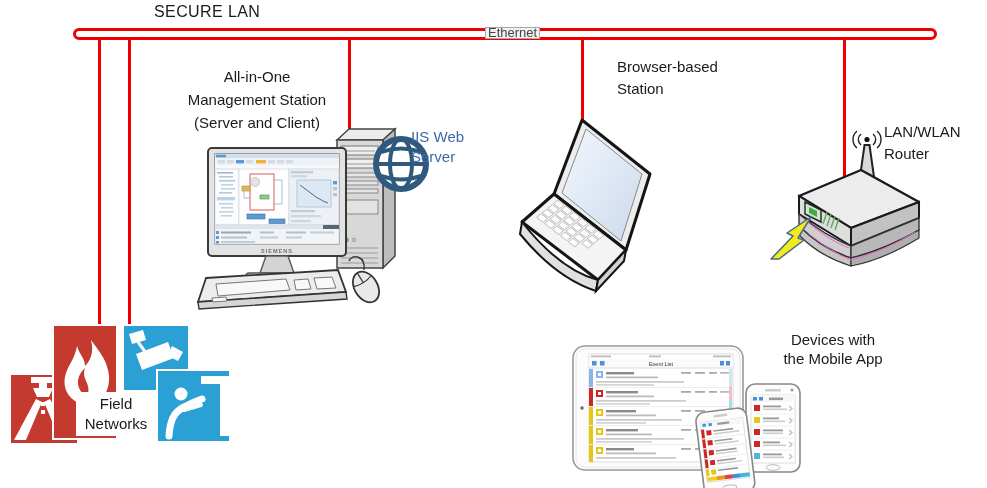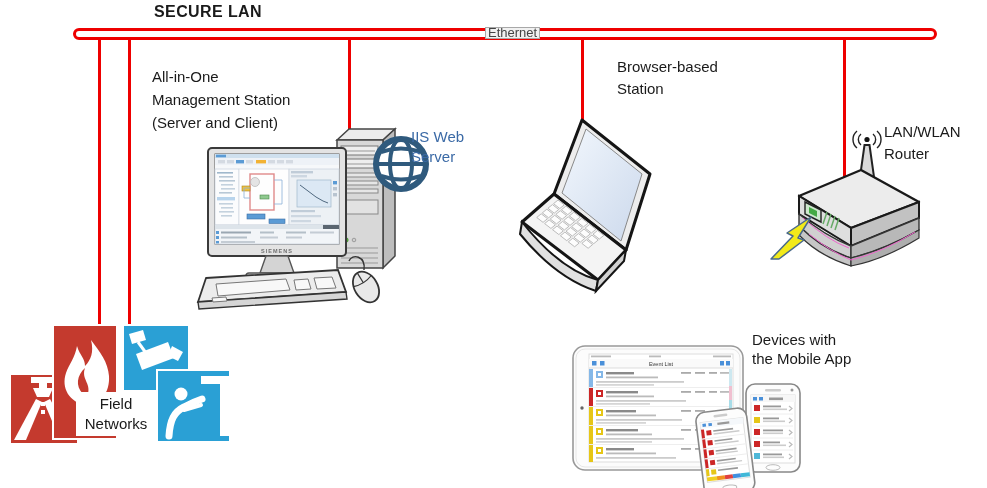--- a/index.html
+++ b/index.html
@@ -7,28 +7,28 @@
     position:relative;width:987px;height:488px;background:#fff;overflow:hidden;
     font-family:"Liberation Sans",sans-serif;color:#1a1a1a;
   }
   .abs{position:absolute;}
   .lan-bus{
     left:73px;top:28px;width:858px;height:6px;
     border:3px solid #ee0000;border-radius:7px;background:#fff;z-index:1;
   }
   .drop{width:3px;background:#ee0000;z-index:0;}
   .title{
-    left:154px;top:3px;font-size:16px;font-weight:bold;letter-spacing:.4px;z-index:2;
+    left:154px;top:3px;font-size:16px;font-weight:normal;letter-spacing:.4px;z-index:2;
   }
   .eth{
     left:485px;top:27px;font-size:13px;line-height:10px;padding:0 2px;
     background:#f1f1f1;border:1px solid #a8a8a8;color:#444;z-index:3;
   }
   .lbl{font-size:15px;line-height:22px;z-index:4;}
-  .lbl.center{}
+  .lbl.center{text-align:center;}
   .lbl-mgmt{left:152px;top:65px;width:210px;line-height:23px;}
   .lbl-web{left:597px;top:56px;margin-left:20px;}
   .lbl-router{left:884px;top:121px;}
   .lbl-iis{left:411px;top:127px;line-height:20px;color:#3b6aa6;}
   .lbl-devices{left:752px;top:330px;width:162px;line-height:19px;}
   .lbl-field{
     left:76px;top:392px;width:80px;background:#fff;padding:2px 0;
     line-height:20px;z-index:6;text-align:center;
   }
   svg{position:absolute;overflow:visible;}

